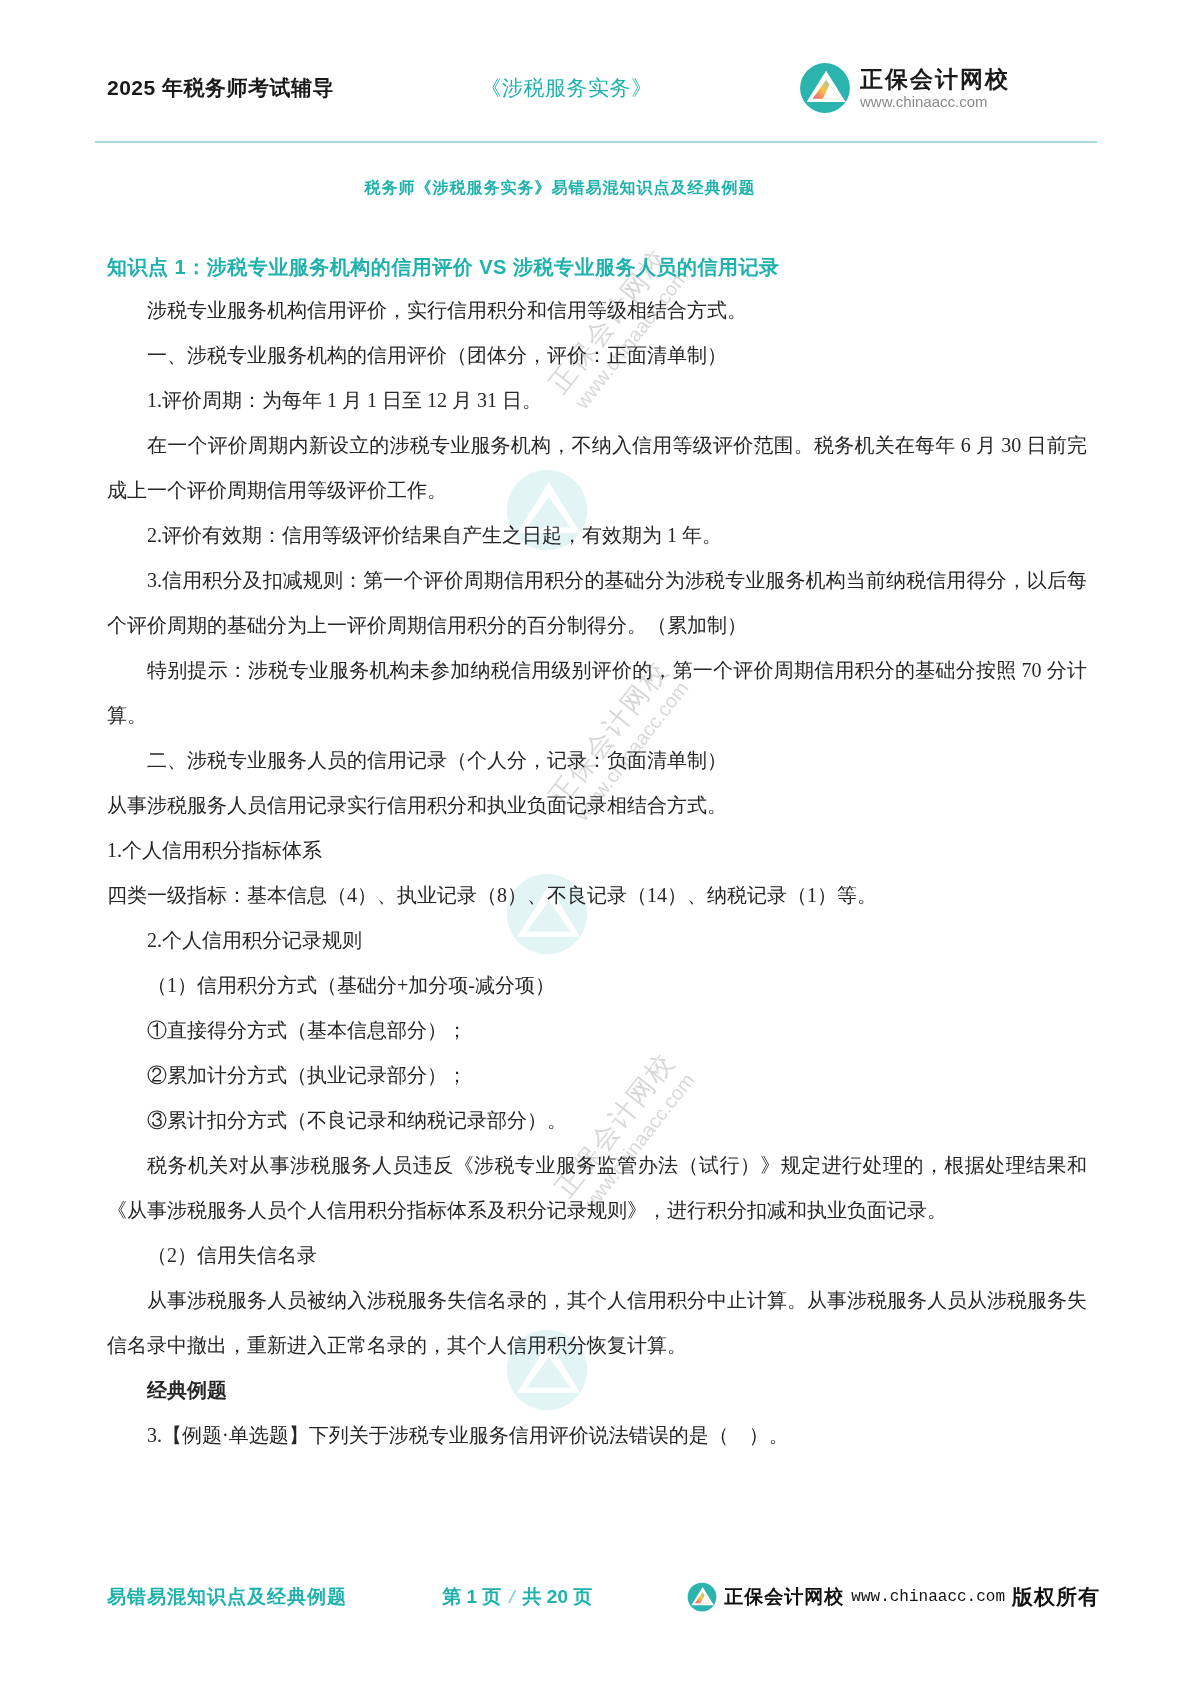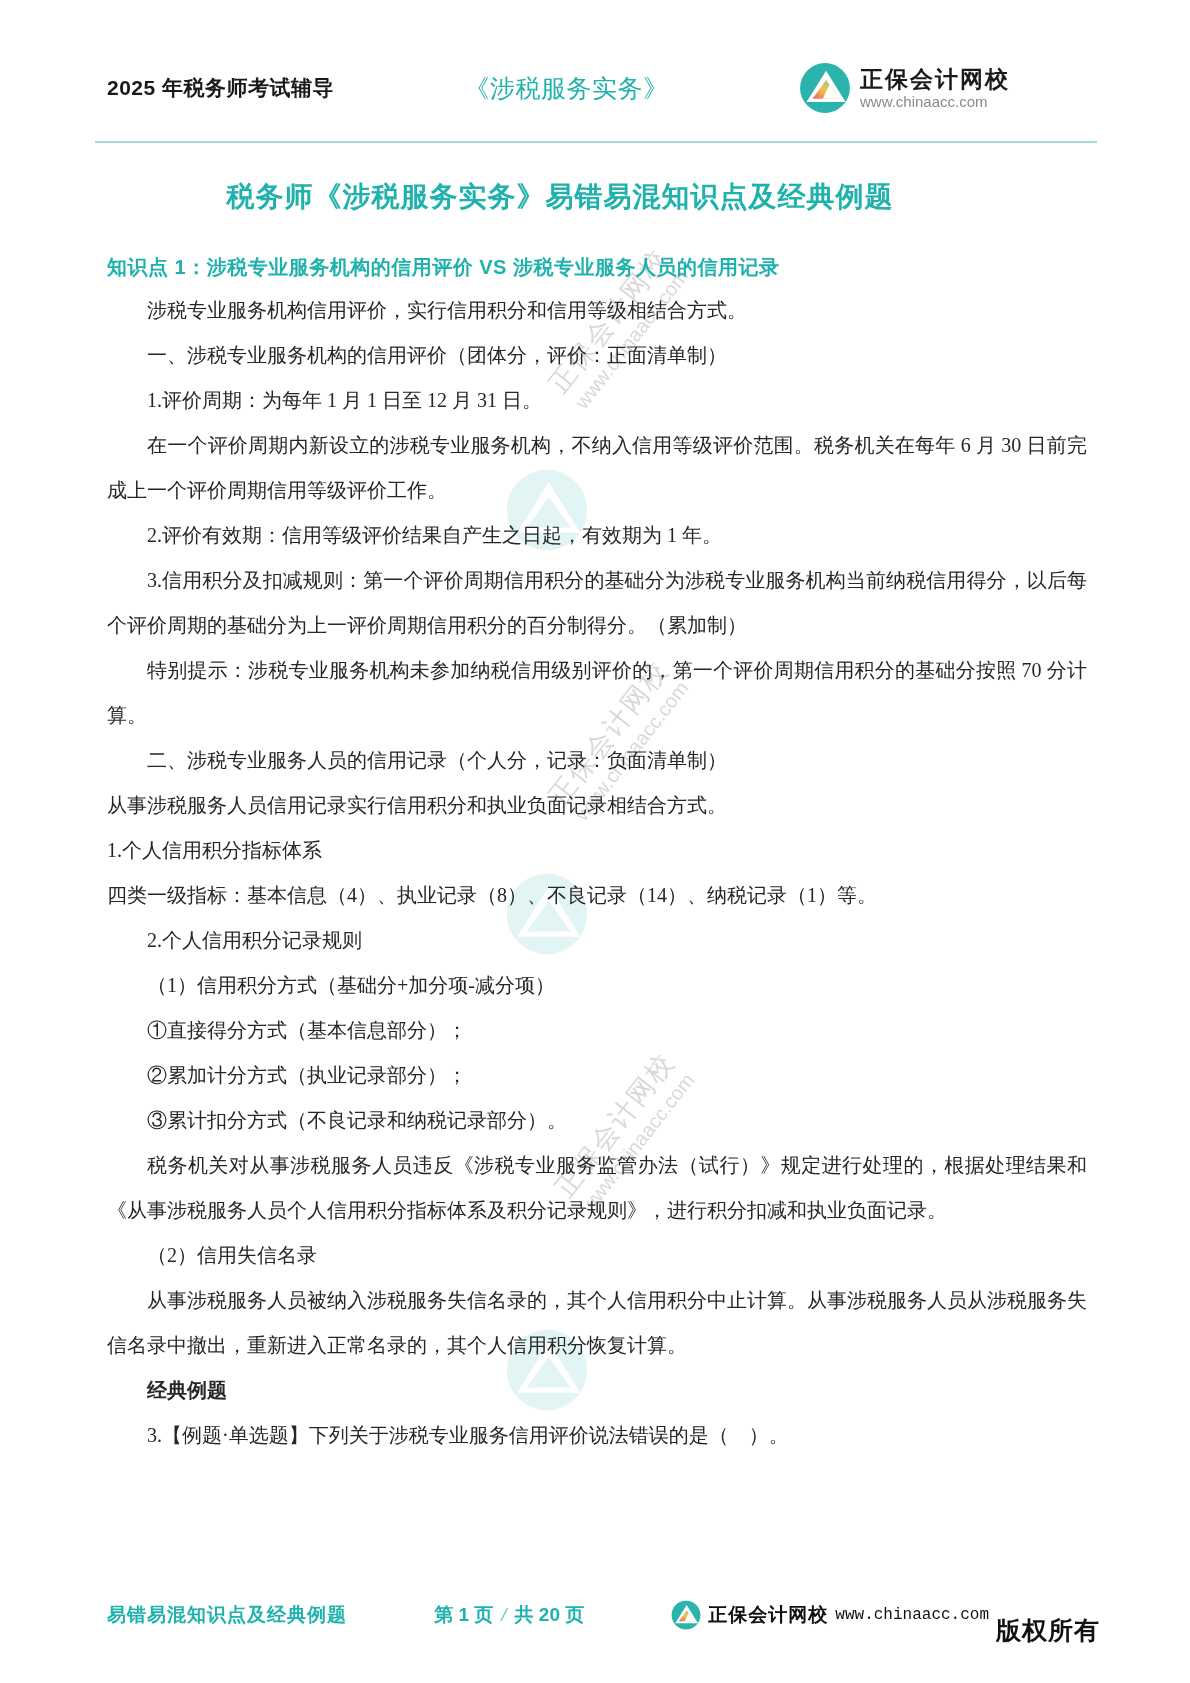--- a/index.html
+++ b/index.html
@@ -3,31 +3,31 @@
 <meta charset="utf-8">
 <style>
   html,body{margin:0;padding:0;background:#ffffff;}
   .page{position:relative;width:1190px;height:1683px;background:#fff;overflow:hidden;
         font-family:"Liberation Sans","DejaVu Sans",sans-serif;}
 
   
   .header{position:absolute;top:62px;left:107px;width:903px;
           display:flex;align-items:center;justify-content:space-between;}
   .header-course{font-size:21px;color:#1a1a1a;letter-spacing:.5px;font-weight:bold;}
-  .header-subject{font-size:25px;color:#1fb2ad;letter-spacing:.5px;}
+  .header-subject{font-size:21px;color:#1fb2ad;letter-spacing:.5px;}
   .brand{display:flex;align-items:center;gap:9px;}
   .brand svg{display:block;}
   .brand-text{display:flex;flex-direction:column;line-height:1.15;}
   .brand-name{font-size:23px;font-weight:bold;color:#1a1a1a;letter-spacing:2px;}
   .brand-url{font-size:15px;color:#8a8a8a;}
   .divider{position:absolute;top:141px;left:95px;width:1002px;height:2px;background:#a9d9de;}
 
   
   .doc-title{position:absolute;top:178px;left:0;right:70px;text-align:center;
-             font-size:28px;font-weight:bold;color:#1fb2ad;letter-spacing:1px;}
+             font-size:16px;font-weight:bold;color:#1fb2ad;letter-spacing:1px;}
   .section-heading{position:absolute;top:254px;left:107px;
              font-size:20px;font-weight:bold;color:#1fb2ad;letter-spacing:.5px;}
 
   
   .body-text{position:absolute;top:288px;left:107px;width:980px;
              font-family:"Liberation Serif","DejaVu Serif",serif;
              font-size:20px;line-height:45px;color:#262626;text-align:justify;}
   .para{margin:0;}
   .ind{text-indent:2em;}
   .bold-sans{font-weight:bold;font-family:"Liberation Sans","DejaVu Sans",sans-serif;}
@@ -45,21 +45,21 @@
   
   .footer{position:absolute;top:1582px;left:107px;right:90px;
           display:flex;align-items:center;justify-content:space-between;}
   .footer-left{color:#1fb2ad;font-size:19px;font-weight:bold;letter-spacing:1px;}
   .footer-page{color:#1fb2ad;font-size:19px;font-weight:bold;}
   .page-sep{font-style:italic;opacity:.65;padding:0 8px;font-weight:normal;}
   .footer-brand{display:flex;align-items:center;gap:7px;color:#111;}
   .footer-brand svg{display:block;}
   .footer-brand-name{font-size:19px;font-weight:bold;letter-spacing:1px;}
   .footer-brand-url{font-size:16px;font-family:"Liberation Mono","DejaVu Sans Mono",monospace;}
-  .footer-copy{font-size:25px;font-weight:bold;letter-spacing:1px;margin-top:32px;}
+  .footer-copy{font-size:21px;font-weight:bold;letter-spacing:1px;}
 </style>
 </head>
 <body>
 
 <div class="page">
 
   <div class="wm-text" id="wm-t1">
     <div class="wm-l1">正保会计网校</div>
     <div class="wm-l2">www.chinaacc.com</div>
   </div>

